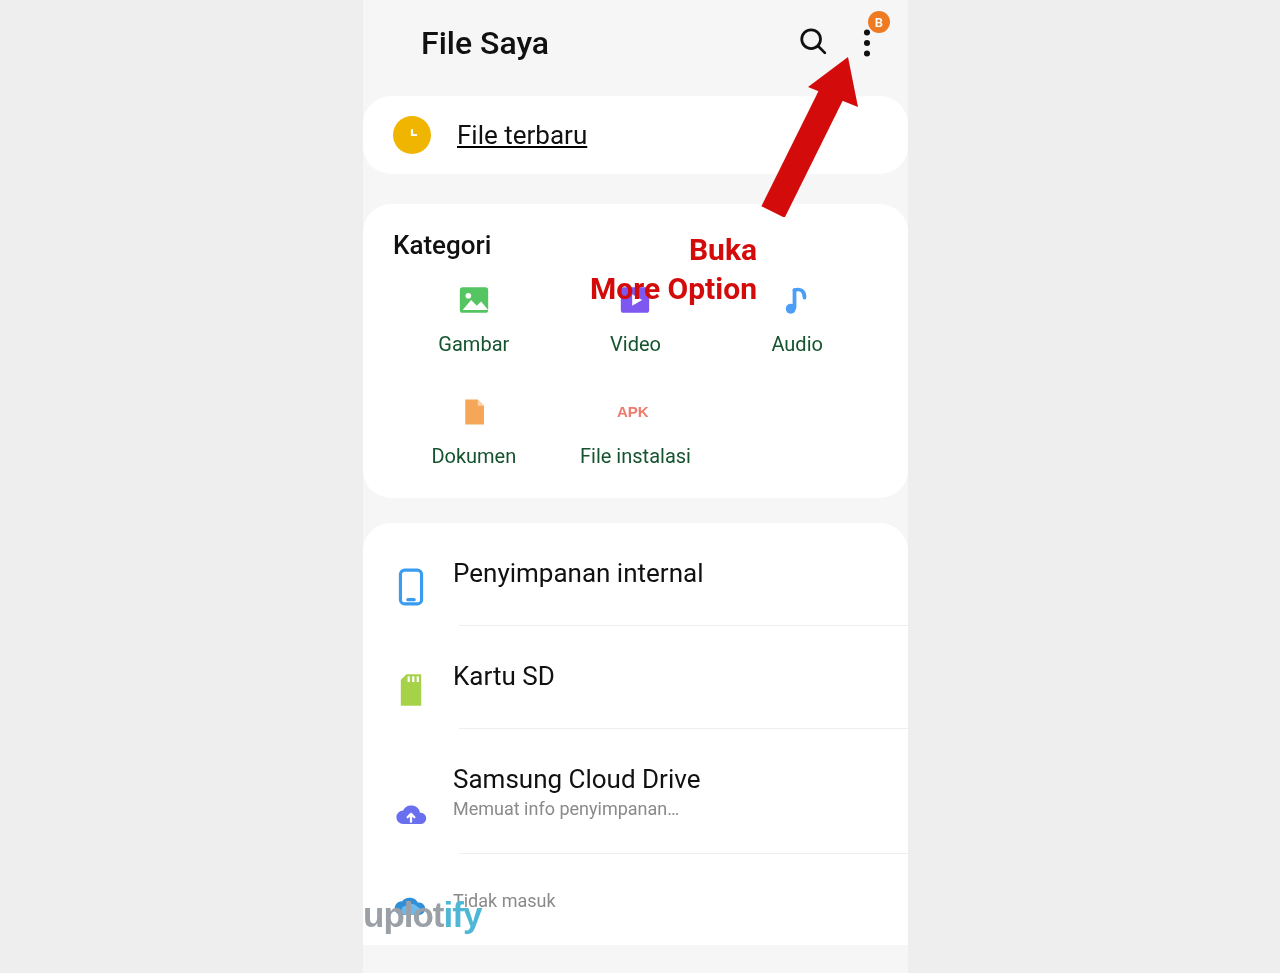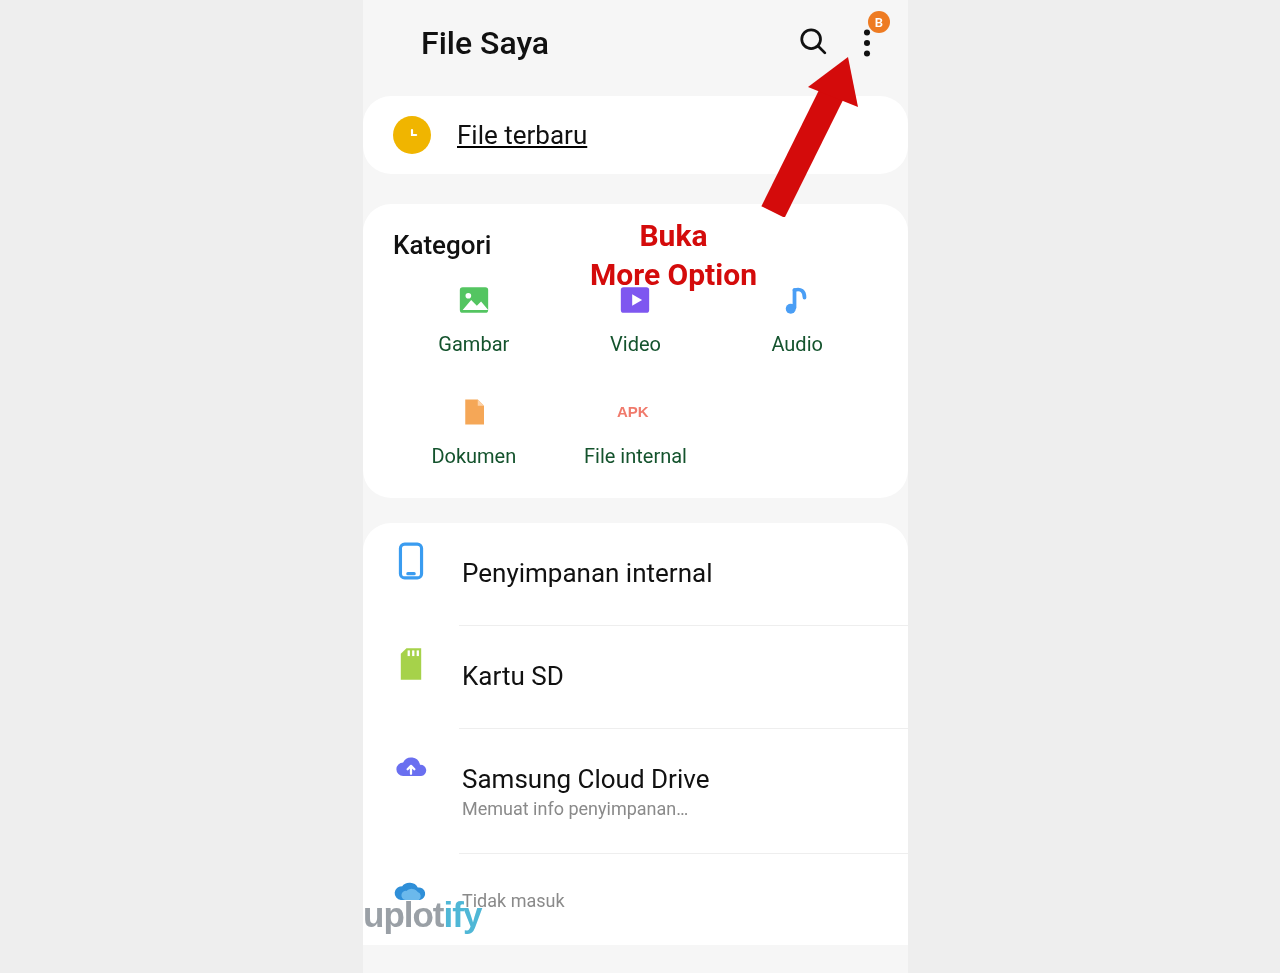--- a/index.html
+++ b/index.html
@@ -100,23 +100,23 @@
   }
   .cat-icon {
     width: 36px; height: 36px;
     display:flex; align-items:center; justify-content:center;
   }
   .cat-label { font-size: 20px; color:#14532d; }
   
   .storage-card { margin-top: 25px; padding: 0; border-radius:28px 28px 0 0;}
   .storage-item {
     display:flex;
-    align-items:flex-start;
+    align-items:flex-end;
     padding: 20px 30px;
-    gap: 33px;
+    gap: 24px;
   }
   .storage-icon {
     width: 36px; height: 36px; flex-shrink:0;
     display:flex; align-items:center; justify-content:center;
   }
   .storage-text {
     flex:1;
     padding: 14px 0;
   }
   .storage-divider {
@@ -129,25 +129,25 @@
     position:absolute;
     left: 753px;
     top: 57px;
     width: 110px;
     height: 160px;
     pointer-events:none;
   }
   .annotation-text {
     position:absolute;
     left: 590px;
-    top: 216px;
+    top: 230px;
     color: #d40b0b;
     font-weight: 700;
     font-size: 30px;
-    text-align: center;
+    text-align: right;
     line-height: 1.3;
     pointer-events:none;
   }
   .watermark {
     position:absolute;
     left: 363px;
     bottom: 38px;
     font-size: 35px;
     font-weight: 700;
     letter-spacing: -1px;
@@ -236,21 +236,21 @@
         <div class="cat-label">Dokumen</div>
       </div>
 
 
       <div class="cat-item">
         <div class="cat-icon">
           <svg viewBox="0 0 48 24" width="48" height="24">
             <text x="0" y="19" font-family="Arial" font-weight="800" font-size="20" fill="#f07a6c">APK</text>
           </svg>
         </div>
-        <div class="cat-label">File internal</div>
+        <div class="cat-label">File instalasi</div>
       </div>
 
     </div>
   </div>
 
   <div class="card storage-card">
 
     <div class="storage-item">
       <div class="storage-icon">
         <svg viewBox="0 0 24 36" width="26" height="38">

